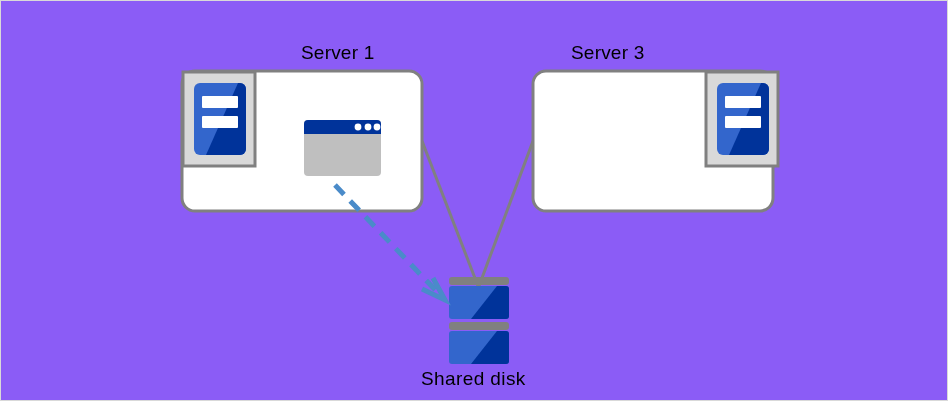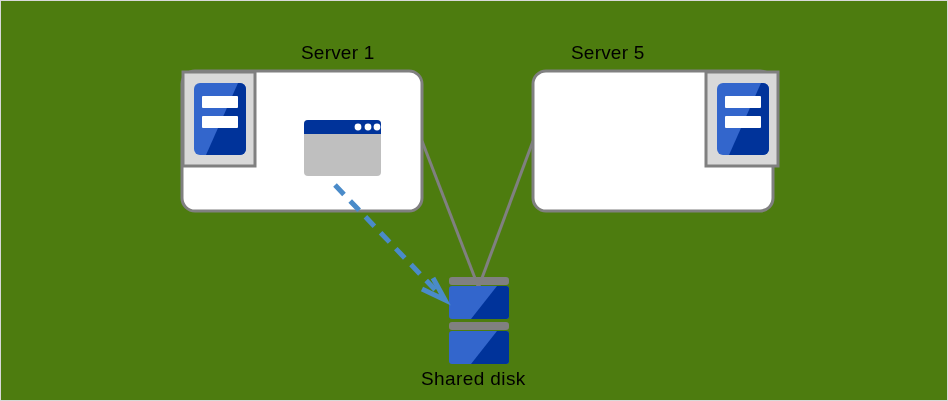--- a/index.html
+++ b/index.html
@@ -7,21 +7,21 @@
     padding: 0;
     background: #ffffff;
   }
   body {
     font-family: "Liberation Sans", sans-serif;
   }
   #canvas {
     position: relative;
     width: 948px;
     height: 401px;
-    background: #4d7c0f;
+    background: #8b5cf6;
     border: 1px solid #d9d9d9;
     box-sizing: border-box;
     overflow: hidden;
   }
   #diagram-svg {
     position: absolute;
     left: 0;
     top: 0;
     width: 948px;
     height: 401px;
@@ -139,18 +139,18 @@
 
     <g>
       <path d="M 334 184 L 442 297" fill="none" stroke="#4A8BC9" stroke-width="5" stroke-dasharray="13 9" stroke-linecap="butt"></path>
       <path d="M 421 288 L 444 299 L 432 277" fill="none" stroke="#4A8BC9" stroke-width="5" stroke-linecap="butt" stroke-linejoin="miter"></path>
     </g>
 
   </svg>
 
   <div class="diagram-label" id="label-server1">Server 1</div>
 
-  <div class="diagram-label" id="label-server2">Server 5</div>
+  <div class="diagram-label" id="label-server2">Server 3</div>
 
 
   <div class="diagram-label" id="label-shared-disk">Shared disk</div>
 
 </div>
 
 </body></html>

